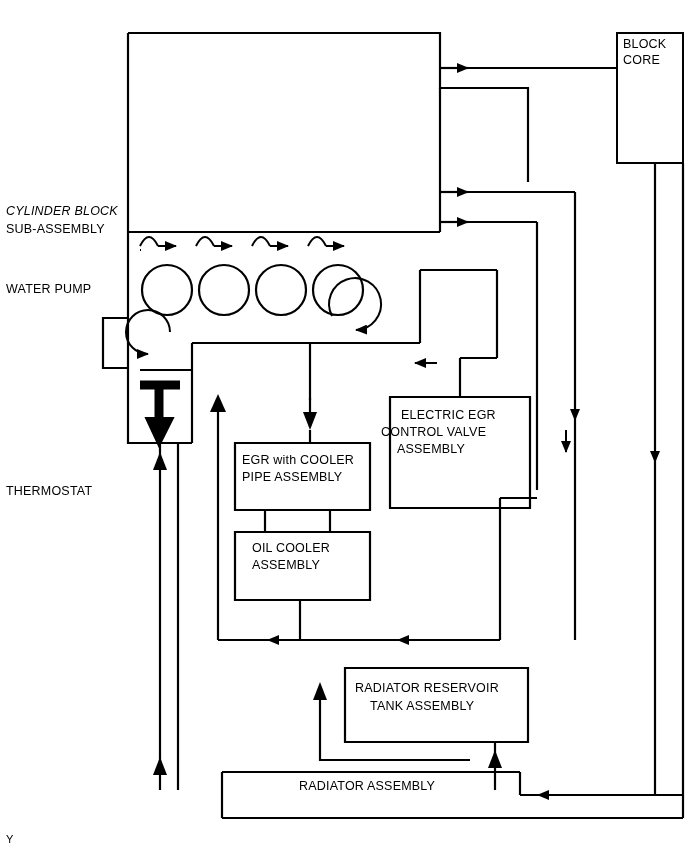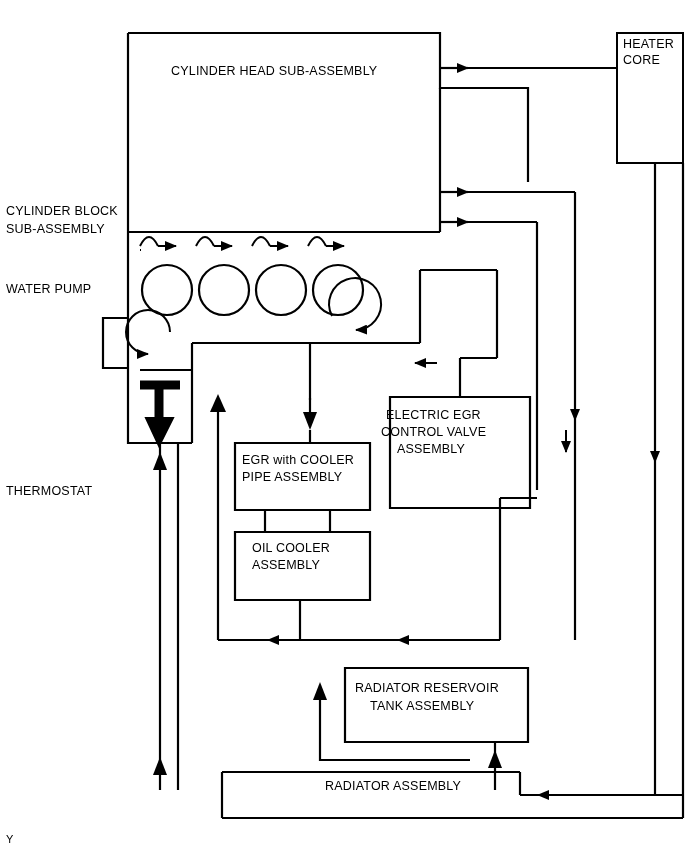--- a/index.html
+++ b/index.html
@@ -191,41 +191,40 @@
       <path d="M140,790 L222,790" opacity="0"></path>
 
     </g>
 
     <g stroke="#000" fill="none" stroke-width="2">
       <path d="M390,430 L310,430" opacity="0"></path>
       <path d="M235,470 L218,470" opacity="0"></path>
     </g>
   </svg>
 
-  <div class="lbl" style="left:171px; top:64px;">CYLINDER HEAD SUB-ASSEMBLY</div>
-
-  <div class="lbl" style="left:6px; top:204px;">CYLINDER BLOCK</div>
+
+  <div class="lbl" style="left:6px; top:204px;font-style:italic;">CYLINDER BLOCK</div>
   <div class="lbl" style="left:6px; top:222px;">SUB-ASSEMBLY</div>
 
   <div class="lbl" style="left:6px; top:282px;">WATER PUMP</div>
 
   <div class="lbl" style="left:6px; top:484px;">THERMOSTAT</div>
 
-  <div class="lbl" style="left:623px; top:37px;">HEATER</div>
+  <div class="lbl" style="left:623px; top:37px;">BLOCK</div>
   <div class="lbl" style="left:623px; top:53px;text-align:center;">CORE</div>
 
-  <div class="lbl" style="left:386px; top:408px;text-align:center;">ELECTRIC EGR</div>
+  <div class="lbl" style="left:401px; top:408px;text-align:center;">ELECTRIC EGR</div>
   <div class="lbl" style="left:381px; top:425px;">CONTROL VALVE</div>
   <div class="lbl" style="left:397px; top:442px;">ASSEMBLY</div>
 
   <div class="lbl" style="left:242px; top:453px;">EGR with COOLER</div>
   <div class="lbl" style="left:242px; top:470px;">PIPE ASSEMBLY</div>
 
   <div class="lbl" style="left:252px; top:541px;">OIL COOLER</div>
   <div class="lbl" style="left:252px; top:558px;">ASSEMBLY</div>
 
   <div class="lbl" style="left:355px; top:681px;">RADIATOR RESERVOIR</div>
   <div class="lbl" style="left:355px; top:699px;margin-left:15px;">TANK ASSEMBLY</div>
 
-  <div class="lbl" style="left:299px; top:779px;margin-left:26px;">RADIATOR ASSEMBLY</div>
+  <div class="lbl" style="left:299px; top:779px;">RADIATOR ASSEMBLY</div>
 
   <div class="corner-mark">Y</div>
 </div>
 
 </body></html>

